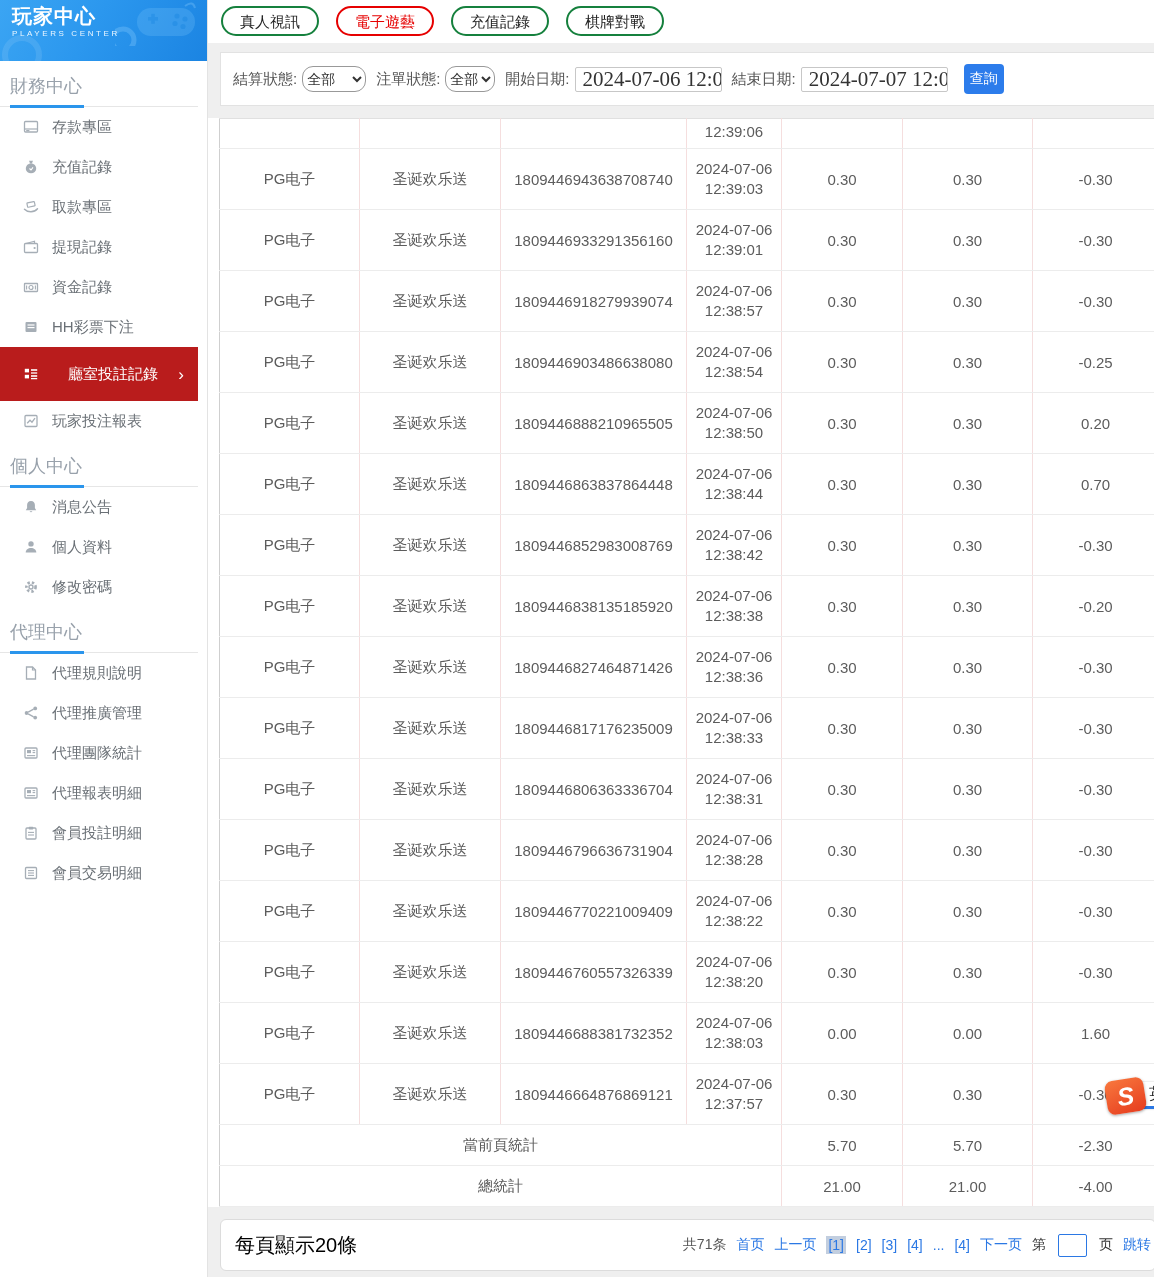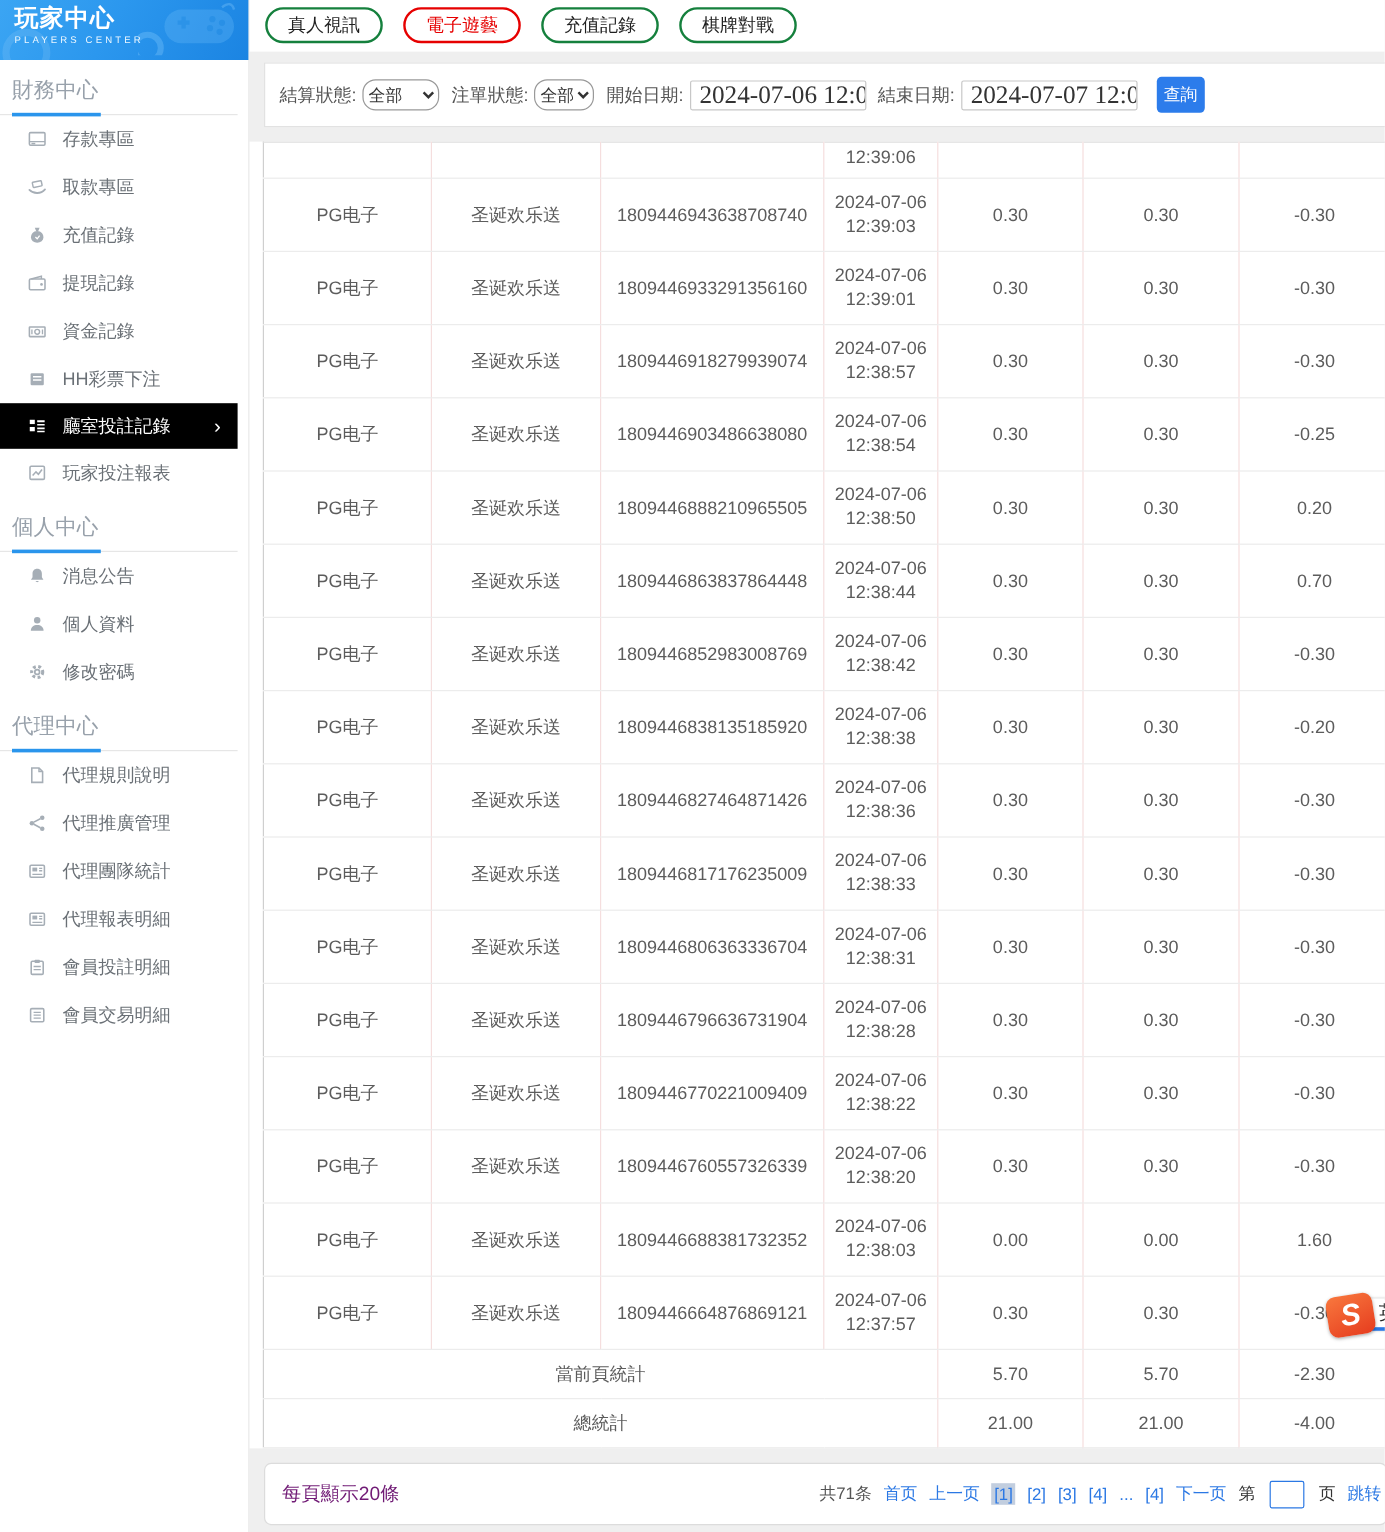--- a/index.html
+++ b/index.html
@@ -6,37 +6,37 @@
   html,body { margin:0; padding:0; }
   body {
     width:1154px; height:1277px; overflow:hidden; position:relative;
     font-family:"Liberation Sans","DejaVu Sans",sans-serif; background:#fff;
   }
   .app { display:flex; width:1154px; height:1277px; overflow:hidden; position:relative; }
 
   
   .sidebar { width:208px; min-width:208px; background:#fff; border-right:1px solid #e3e3e3; }
   .brand {
-    height:50px; position:relative; overflow:hidden;
+    height:61px; position:relative; overflow:hidden;
     background:linear-gradient(120deg,#3ba5f3 0%,#2b97ee 45%,#1b84e2 100%);
     padding:5px 0 0 12px;
   }
   .brand-title { color:#fff; font-size:20px; font-weight:bold; letter-spacing:1px; line-height:23px; position:relative; z-index:2;}
   .brand-sub { color:#eaf6ff; font-size:8px; letter-spacing:2.6px; line-height:10px; margin-top:1px; position:relative; z-index:2;}
   .brand-deco { position:absolute; right:2px; top:0; z-index:1; }
   .brand-ring { position:absolute; left:2px; bottom:-14px; width:40px; height:40px; border:6px solid rgba(255,255,255,.10); border-radius:50%; z-index:1;}
   .section-title {
     font-size:18px; color:#98a1ab; width:198px; padding:13px 12px 8px 10px;
     border-bottom:1px solid #e6e6e6; position:relative;
   }
   .section-title::after { content:""; position:absolute; left:10px; bottom:-2px; width:74px; height:3px; background:#2a95ec; }
   .side-item { display:flex; align-items:center; height:40px; width:198px; cursor:pointer; color:#6a7076; font-size:15px; }
   .side-item:first-of-type { margin-top:6px; }
   .sicon { width:16px; height:16px; margin:0 13px 0 23px; color:#a6aeb6; display:flex; flex:none; }
-  .side-item.active { background:#000000; color:#fff; height:38px; }
+  .side-item.active { background:#b91c1c; color:#fff; height:54px;gap:16px; }
   .side-item.active .sicon { color:#fff; }
   .chev { margin-left:auto; margin-right:14px; font-size:17px; color:#fff; line-height:1; }
 
   
   .main { flex:1; background:#efefef; display:flex; flex-direction:column; min-width:0; }
   .tabbar { background:#fff; height:43px; padding:6px 0 0 13px; display:flex; gap:17px; }
   .tab {
     height:30px; padding:0 17px; border:2px solid #15803d; border-radius:16px;
     background:#fff; font-size:15px; color:#1f1f1f; font-family:inherit; cursor:pointer; line-height:28px;
   }
@@ -63,21 +63,21 @@
   tr.partial td { vertical-align:top; }
   tr.partial .c-time div { padding-top:3px; }
   .c-time div { line-height:20px; }
   tr.sumrow { height:41px; }
   tr.sumrow td { color:#5c5c5c; }
 
   .pagebar {
     background:#fff; border:1px solid #dcdcdc; border-radius:6px; margin:12px -2px 0 12px;
     height:52px; display:flex; align-items:center; justify-content:space-between; padding:0 4px 0 14px; overflow:hidden;
   }
-  .perpage { font-size:16px; color:#701a75;text-align:right; }
+  .perpage { font-size:20px; color:#000000;text-align:right; }
   .pager { display:flex; align-items:center; gap:10px; font-size:14px; white-space:nowrap; }
   .ptotal { color:#555; }
   .plink { color:#2b78e4; text-decoration:none; cursor:pointer; }
   .plink.current { background:#c2cedf; padding:1px 2px; }
   .pell { color:#2b78e4; }
   .pjump { color:#333; }
   .jump-input { width:29px; height:23px; border:1px solid #2b78e4; border-radius:2px; margin:0 2px; font-family:inherit; }
 
   
   .ime { position:absolute; left:1106px; top:1079px; display:flex; align-items:flex-start; z-index:5; }
@@ -218,32 +218,32 @@
           <span class="sicon">
             <svg width="16" height="16" viewBox="0 0 16 16">
               <use href="#s-window"></use>
             </svg>
           </span>
           <span>存款專區</span>
         </div>
         <div class="side-item">
           <span class="sicon">
             <svg width="16" height="16" viewBox="0 0 16 16">
+              <use href="#s-bag"></use>
+            </svg>
+          </span>
+          <span>充值記錄</span>
+        </div>
+        <div class="side-item">
+          <span class="sicon">
+            <svg width="16" height="16" viewBox="0 0 16 16">
               <use href="#s-hand"></use>
             </svg>
           </span>
           <span>取款專區</span>
-        </div>
-        <div class="side-item">
-          <span class="sicon">
-            <svg width="16" height="16" viewBox="0 0 16 16">
-              <use href="#s-bag"></use>
-            </svg>
-          </span>
-          <span>充值記錄</span>
         </div>
         <div class="side-item">
           <span class="sicon">
             <svg width="16" height="16" viewBox="0 0 16 16">
               <use href="#s-wallet"></use>
             </svg>
           </span>
           <span>提現記錄</span>
         </div>
         <div class="side-item">

